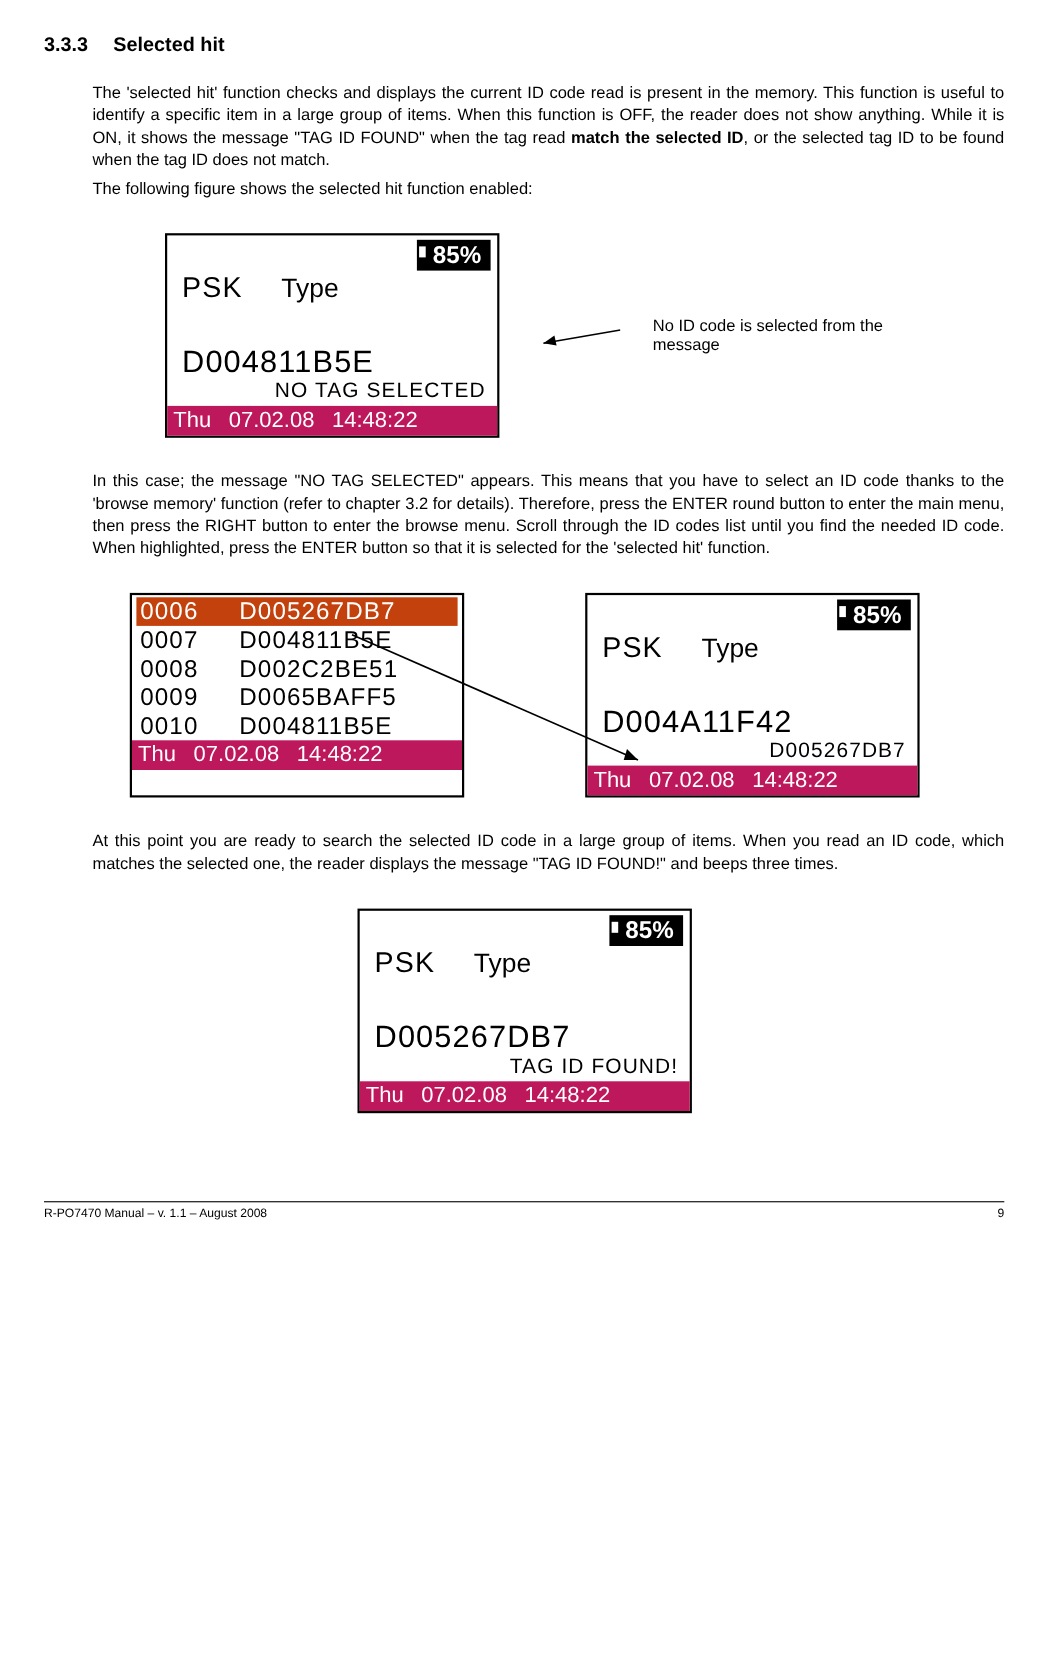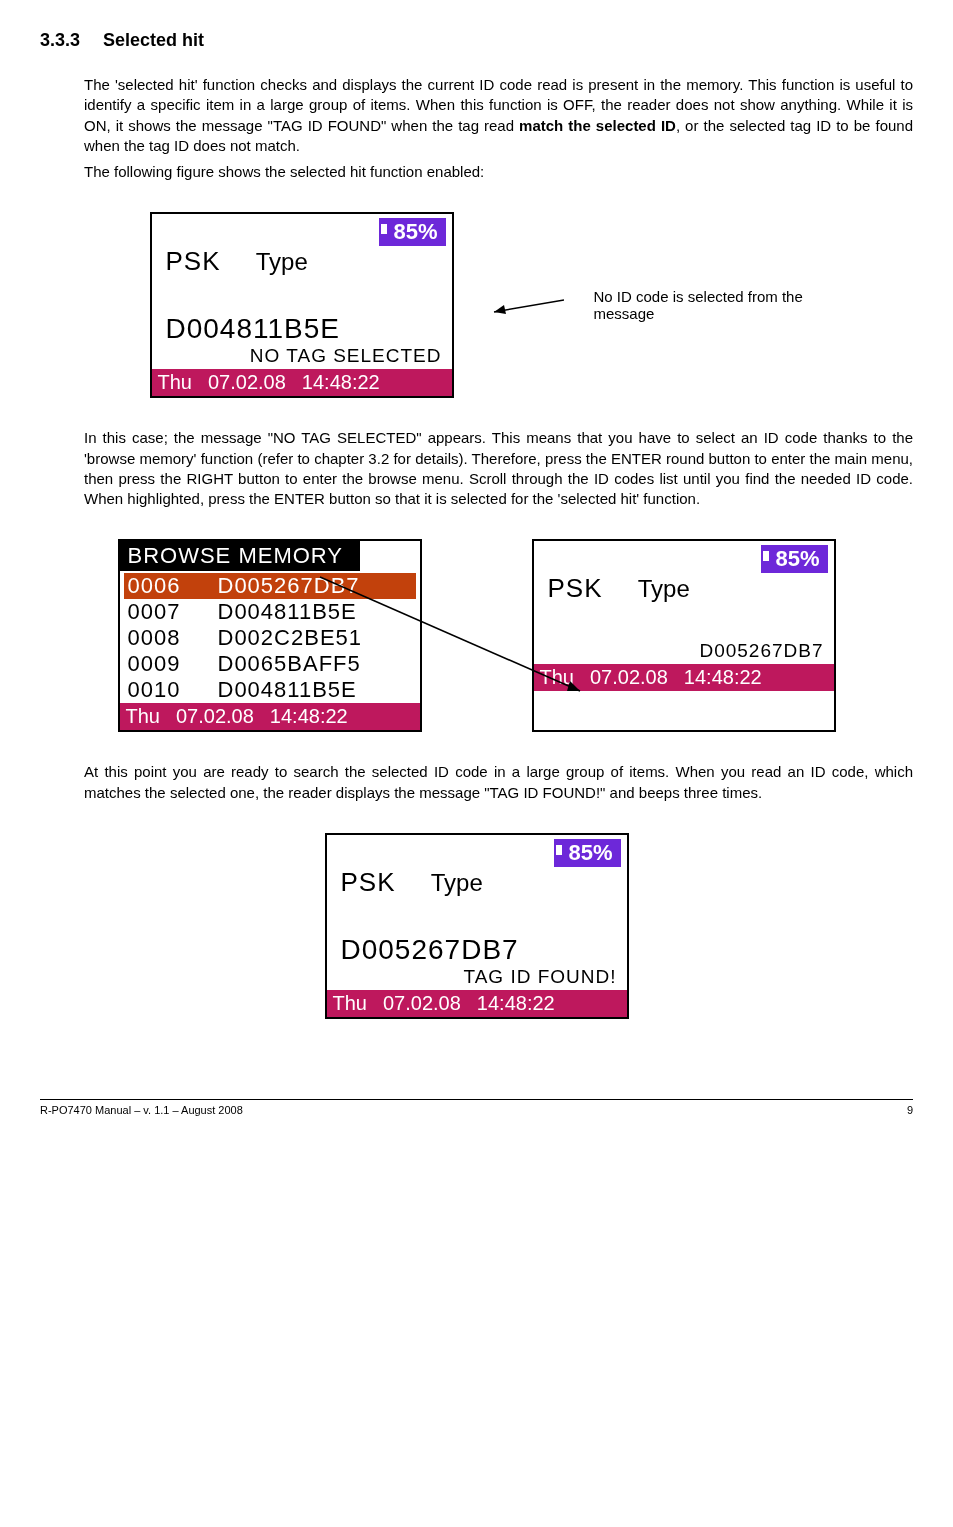--- a/index.html
+++ b/index.html
@@ -35,21 +35,21 @@
     border: 2px solid #000;
     background: #fff;
     font-family: "Arial Narrow", Arial, sans-serif;
   }
   .lcd-top {
     display: flex;
     justify-content: flex-end;
     padding: 4px 6px 0 6px;
   }
   .batt {
-    background: #6d28d9;
+    background: #000000;
     color: #fff;
     font-size: 22px;
     font-weight: bold;
     padding: 1px 8px 1px 14px;
     position: relative;
   }
   .batt::before {
     content: "";
     position: absolute;
     left: 2px;
@@ -168,24 +168,20 @@
     <line x1="80" y1="10" x2="10" y2="22" stroke="#000" stroke-width="1.5"></line>
     <polygon points="10,22 20,15 22,24" fill="#000"></polygon>
   </svg>
   <div class="annot">No ID code is selected from the message</div>
 </div>
 
 <p class="para">In this case; the message "NO TAG SELECTED" appears. This means that you have to select an ID code thanks to the 'browse memory' function (refer to chapter 3.2 for details). Therefore, press the ENTER round button to enter the main menu, then press the RIGHT button to enter the browse menu. Scroll through the ID codes list until you find the needed ID code. When highlighted, press the ENTER button so that it is selected for the 'selected hit' function.</p>
 
 <div class="dual-figure">
   <div class="lcd">
-    <div class="lcd-title-bar">
-      <span class="title-text">BROWSE MEMORY</span>
-      <span class="title-gap"></span>
-    </div>
     <div id="mem-rows">
         <div class="mem-row sel">
           <span class="mem-idx">0006</span>
           <span>D005267DB7</span>
         </div>
         <div class="mem-row">
           <span class="mem-idx">0007</span>
           <span>D004811B5E</span>
         </div>
         <div class="mem-row">
@@ -210,20 +206,21 @@
 
   <div class="lcd">
     <div class="lcd-top">
         <div class="batt">85%</div>
       </div>
     <div class="lcd-line1">
       <span class="psk">PSK</span>
       <span class="type">Type</span>
     </div>
     <div class="lcd-spacer"></div>
+    <div class="lcd-id">D004A11F42</div>
     <div class="lcd-msg">D005267DB7</div>
     <div class="lcd-status">
       <span>Thu</span>
       <span>07.02.08</span>
       <span>14:48:22</span>
     </div>
   </div>
 
   <svg class="link-line" width="720" height="200">
     <line x1="280" y1="38" x2="540" y2="152" stroke="#000" stroke-width="1.5"></line>

